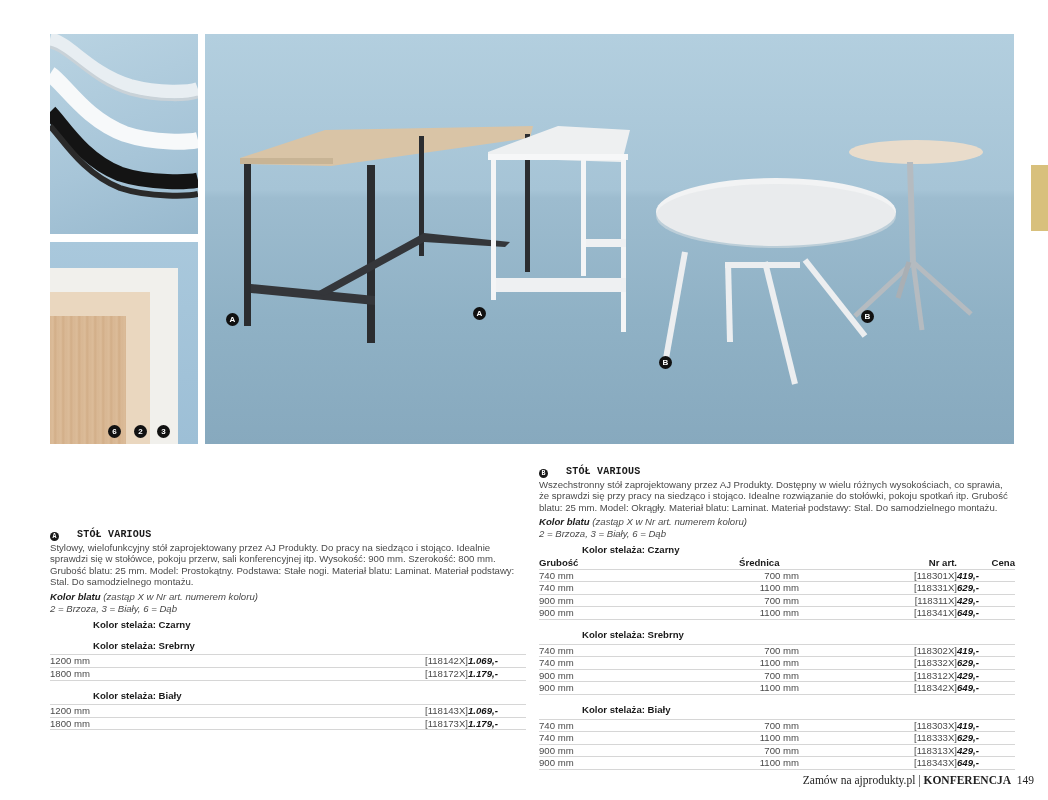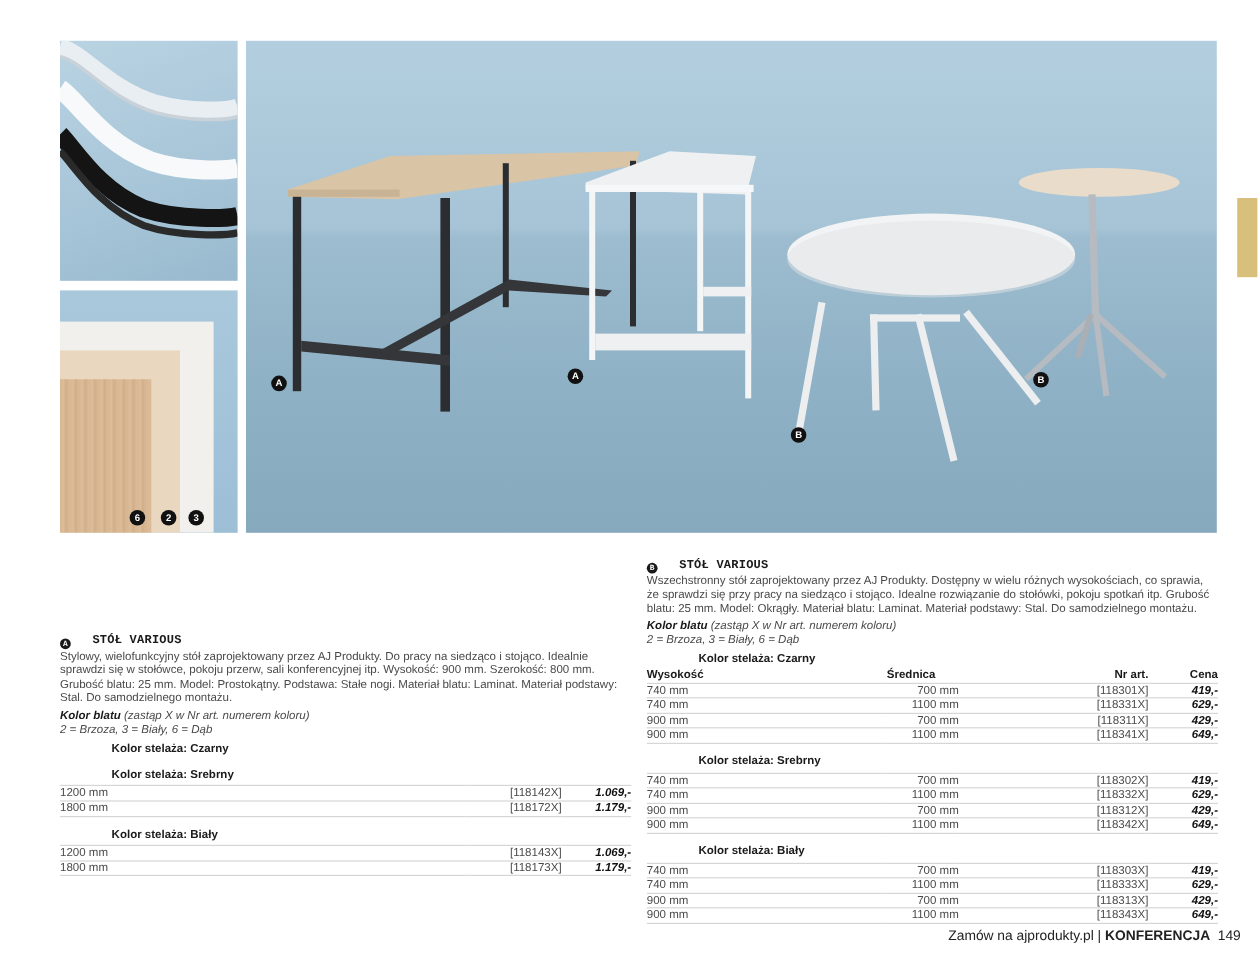--- a/index.html
+++ b/index.html
@@ -31,24 +31,24 @@
     .desc { margin-top: 1px; }
     .color-note { margin-top: 3px; font-style: italic; }
     .color-note b { color: #1a1a1a; }
     .sub { font-weight: bold; color: #1a1a1a; margin-top: 4px; margin-bottom: 1px; padding-left: 43px; }
 
     table { width: 100%; border-collapse: collapse; font-size: 9.6px; }
     th { text-align: left; font-weight: bold; color: #1a1a1a; padding: 0; height: 13px; }
     td { padding: 0; height: 11.8px; border-bottom: 1px solid #d6d6d6; color: #4a4a4a; }
     tr.first td { border-top: 1px solid #d6d6d6; }
     .r { text-align: right; }
-    .price { text-align: right; font-weight: bold; font-style: italic; color: #111; width: 58px; }
+    .price { font-weight: bold; font-style: italic; color: #111; width: 58px; }
     .art { text-align: right; width: 80px; }
 
-    .footer { position: absolute; right: 14px; top: 774px; font-size: 11.5px; color: #222; font-family: Liberation Sans, sans-serif; }
+    .footer { position: absolute; right: 14px; top: 774px; font-size: 11.5px; color: #222; font-family: Liberation Serif, serif; }
     .footer b { font-weight: bold; }
   </style>
 </head>
 <body>
 
 <div class="img" id="img-frames">
   <svg width="148" height="200" viewBox="0 0 148 200">
     <path d="M0,5 C20,10 40,40 80,52 C110,60 140,58 148,55" stroke="#e8eef2" stroke-width="14" fill="none"></path>
     <path d="M0,5 C20,10 40,40 80,52 C110,60 140,58 148,55" stroke="#c9d2d8" stroke-width="3" fill="none" transform="translate(0,8)"></path>
     <path d="M0,40 C15,50 35,85 75,100 C105,110 140,108 148,106" stroke="#f7f9fa" stroke-width="16" fill="none"></path>
@@ -165,21 +165,21 @@
   <div class="color-note">
     <b>Kolor blatu</b>
     <span>(zastąp X w Nr art. numerem koloru)</span><br>
     <span>2 = Brzoza, 3 = Biały, 6 = Dąb</span>
   </div>
 
   <div class="sub" style="margin-top:4px;">Kolor stelaża: Czarny</div>
   <table>
     <tbody>
         <tr>
-      <th>Wysokość</th>
+      <th>Grubość</th>
       <th style="width:60px">Średnica</th>
       <th class="art" style="width:158px">Nr art.</th>
       <th class="r" style="width:58px">Cena</th>
     </tr>
     <tr class="first">
       <td>740 mm</td>
       <td class="r">700 mm</td>
       <td class="art">[118301X]</td>
       <td class="price">419,-</td>
     </tr>

